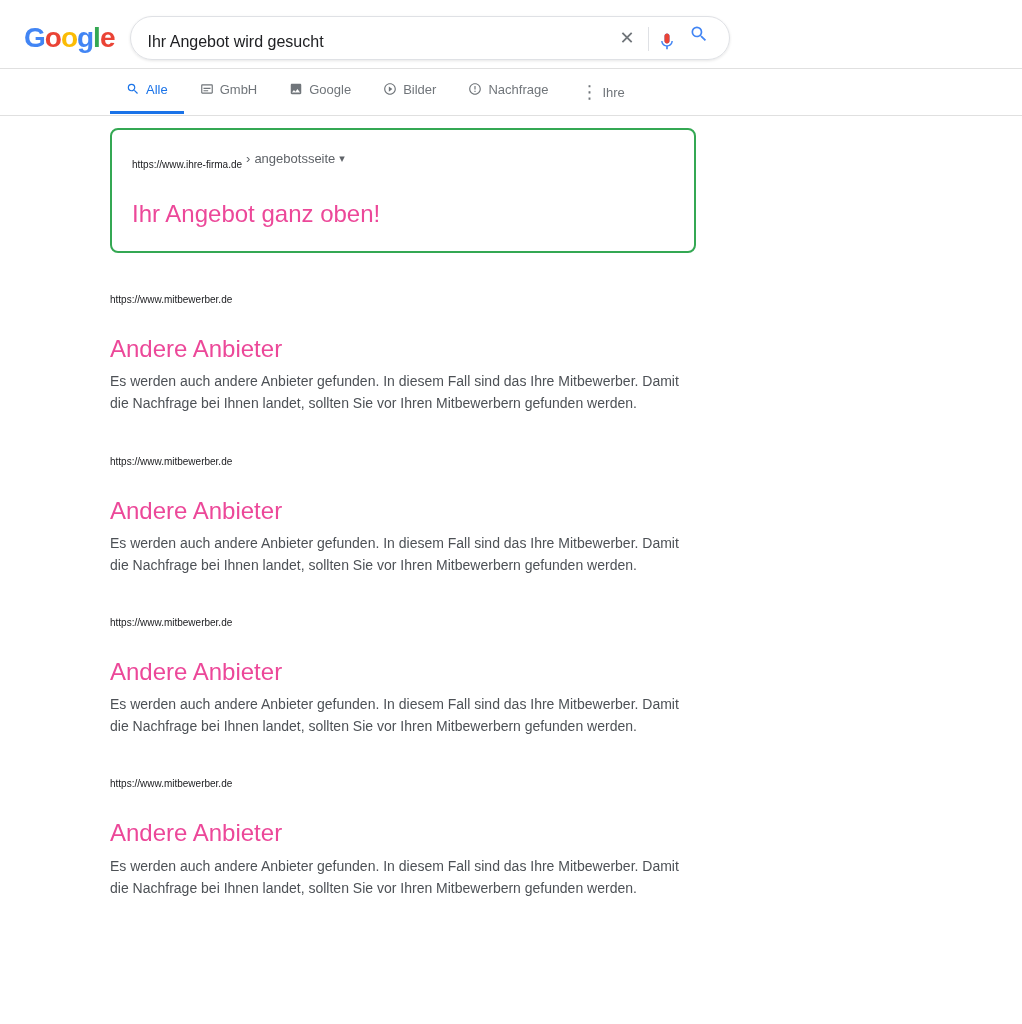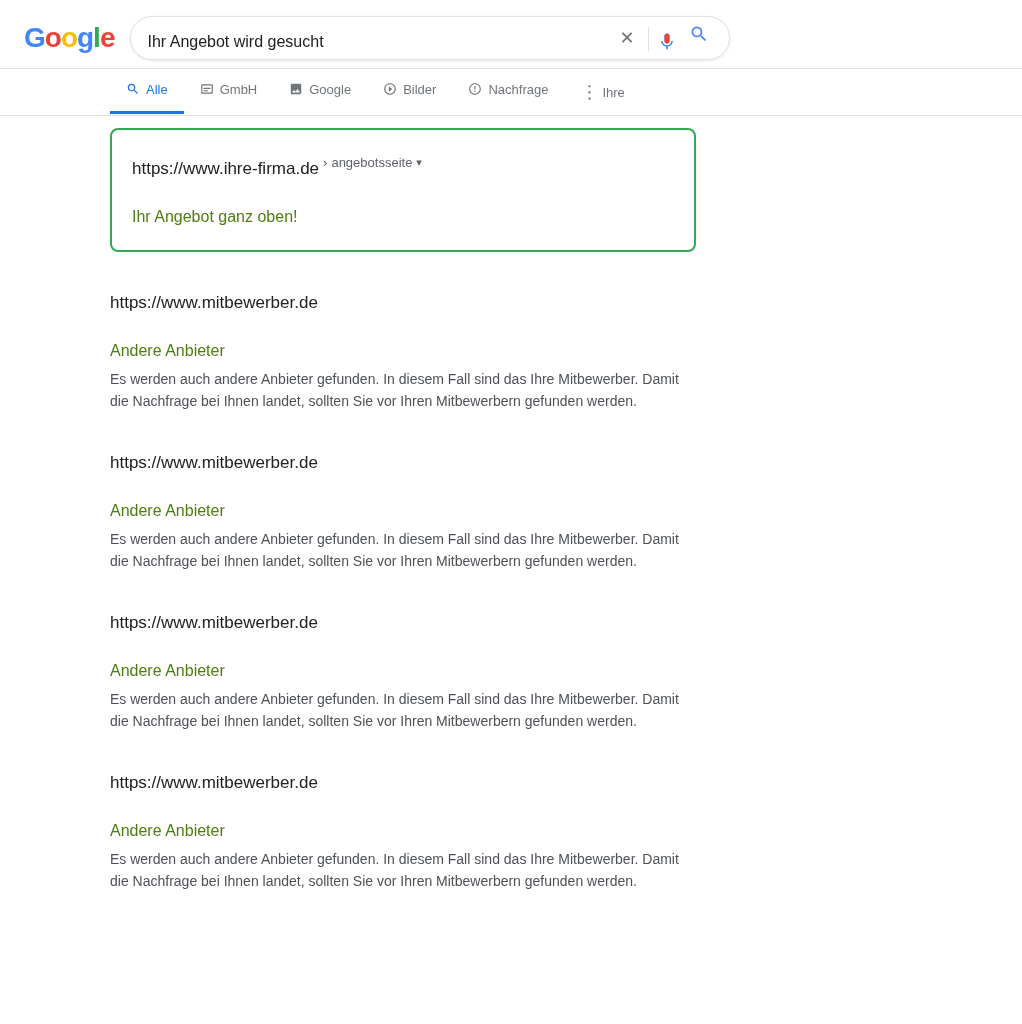--- a/index.html
+++ b/index.html
@@ -143,34 +143,34 @@
     .result-url {
       display: flex;
       align-items: center;
       gap: 4px;
       font-size: 13px;
       color: #202124;
       margin-bottom: 4px;
     }
     .result-url-text {
       color: #202124;
-      font-size: 17px;
+      font-size: 10px;
       margin-top: 13px;
     }
     .result-url-breadcrumb {
       color: #5f6368;
       font-size: 13px;
     }
     .result-url-chevron {
       color: #5f6368;
       font-size: 11px;
     }
     .result-title {
-      font-size: 16px;
-      color: #4d7c0f;
+      font-size: 24px;
+      color: #ec4899;
       text-decoration: none;
       cursor: pointer;
       display: block;
       margin-bottom: 6px;
       line-height: 1.3;
       margin-top: 28px;
     }
     .result-snippet {
       font-size: 14px;
       color: #4d5156;

